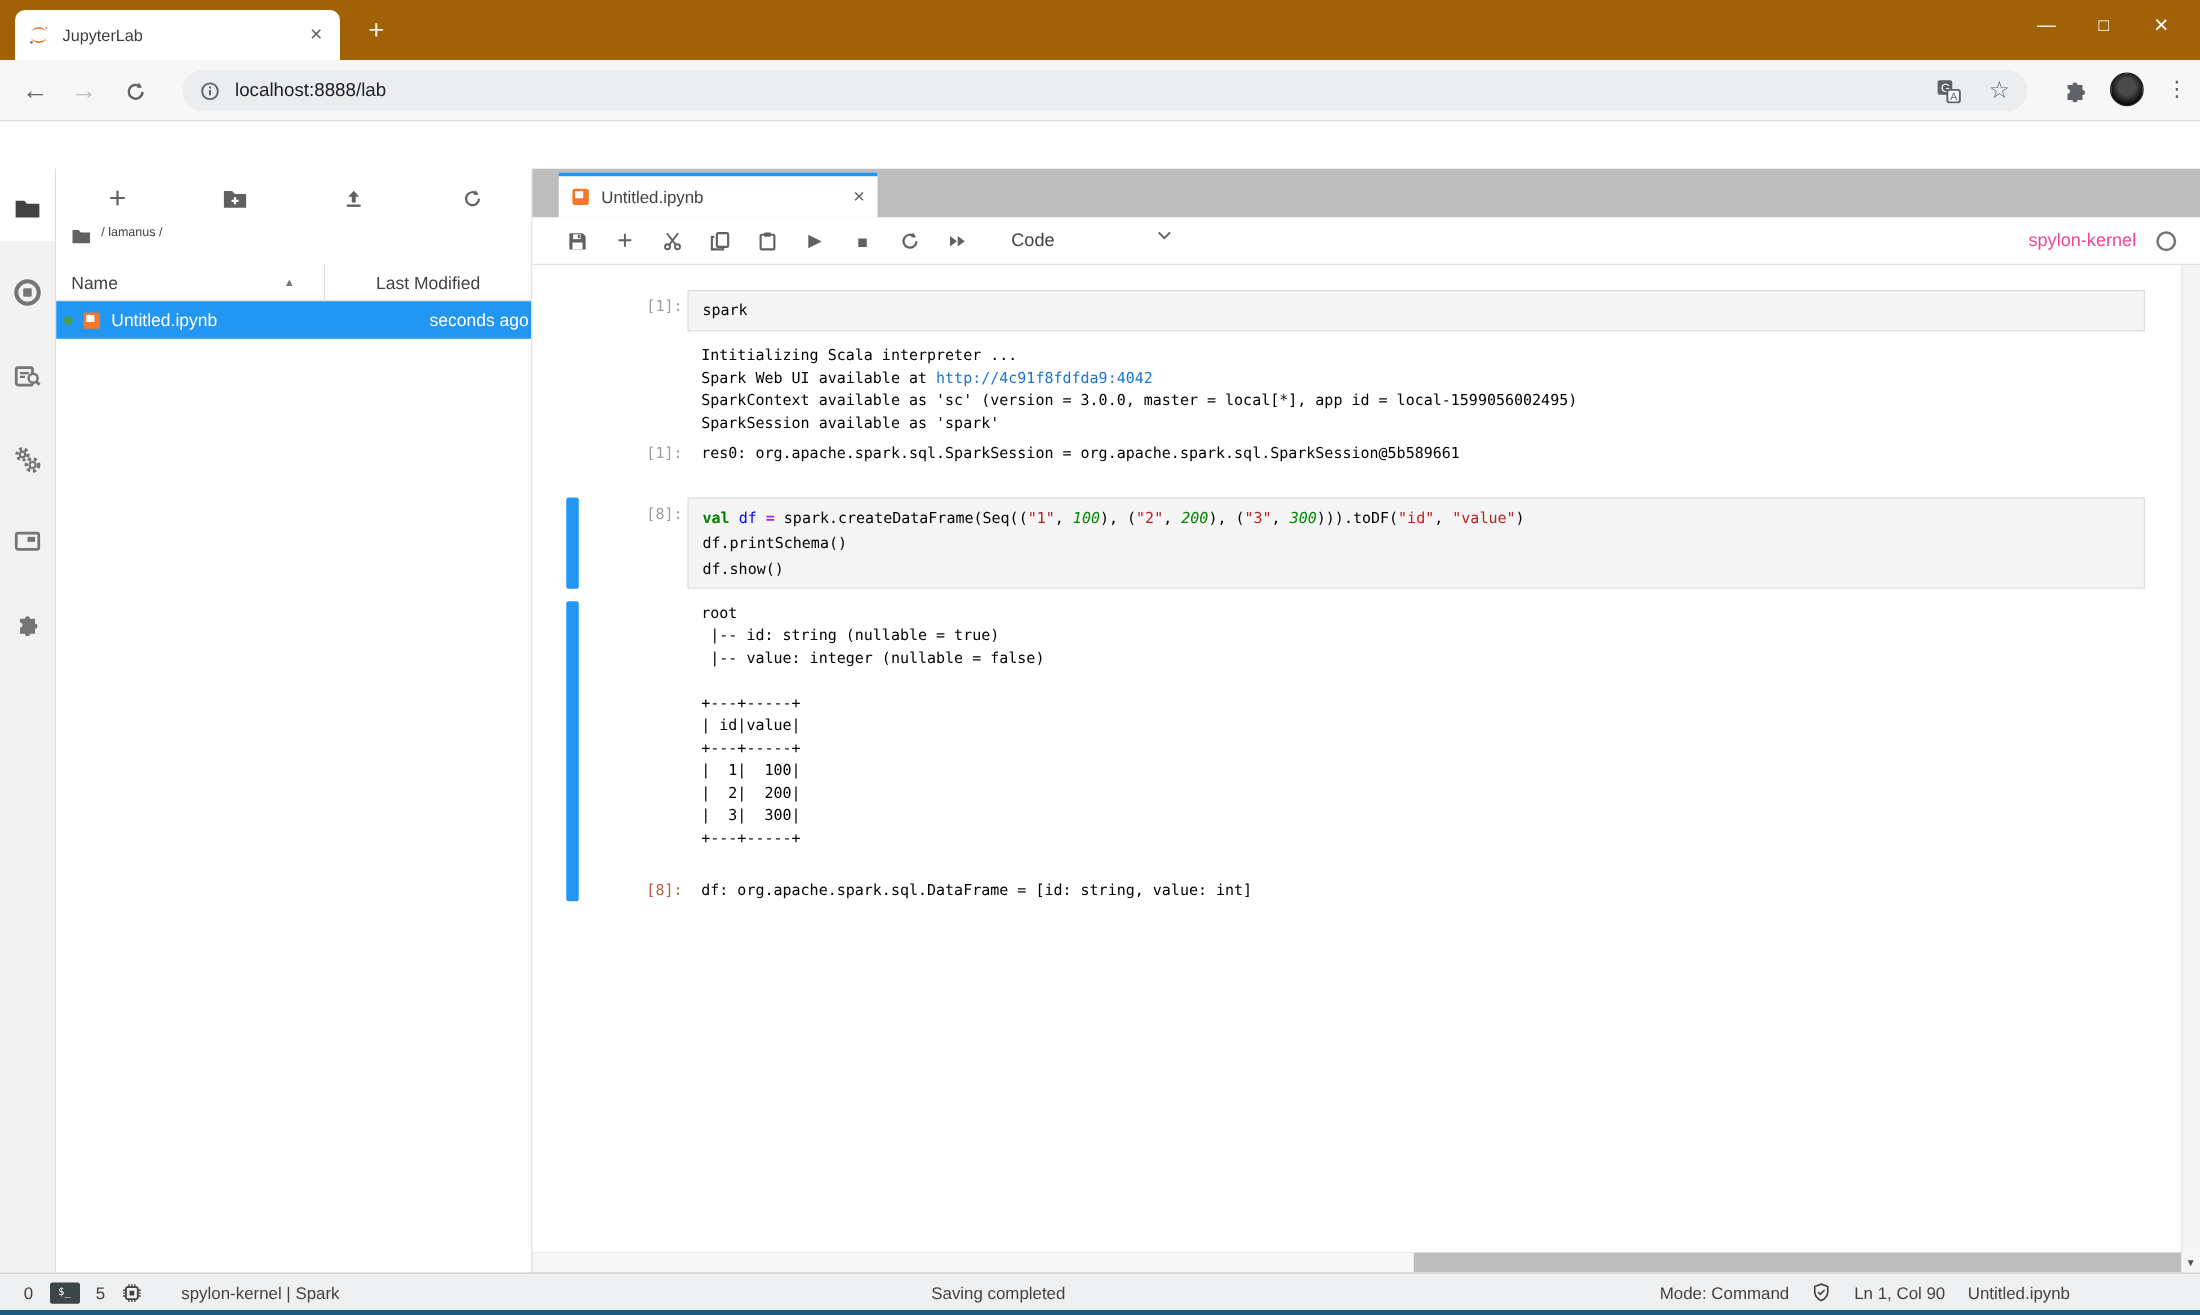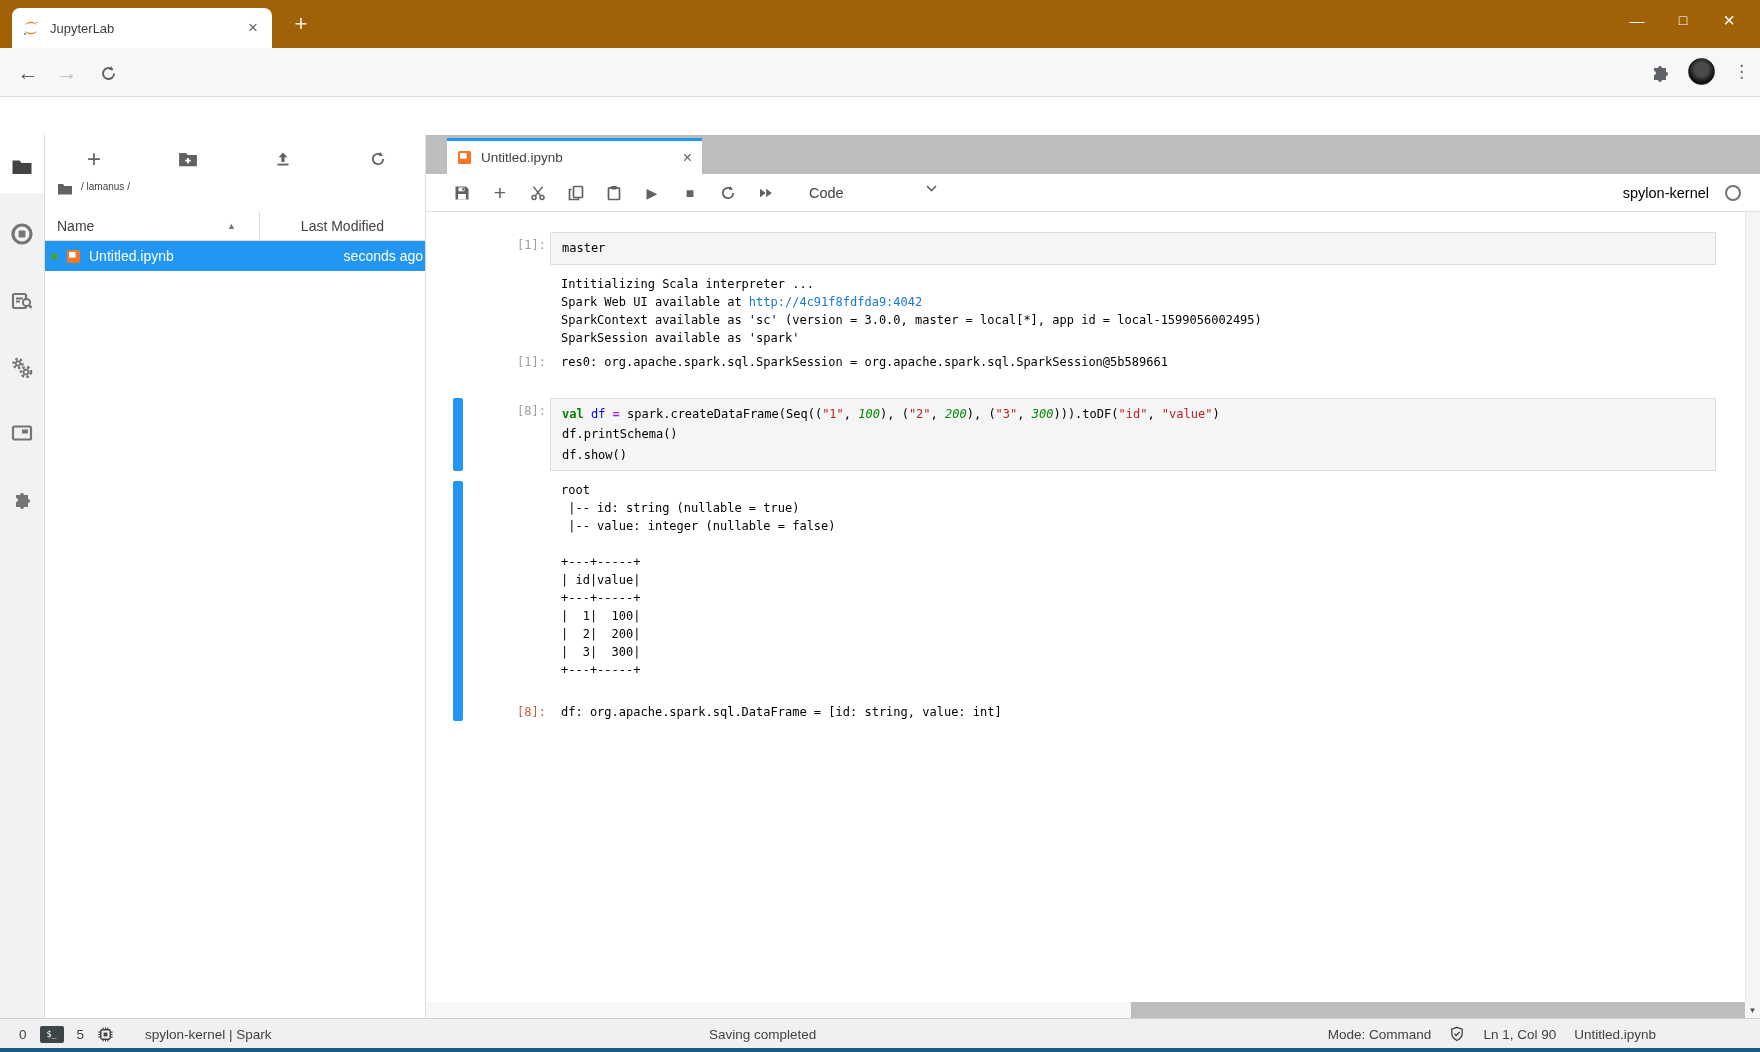--- a/index.html
+++ b/index.html
@@ -81,21 +81,21 @@
   .nb-tab .tab-close { font-size:16px; color:#5f6368; }
 
   .nb-toolbar { position:absolute; top:39px; left:0; width:1335px; height:38px; background:#fff;
     border-bottom:1px solid #e0e0e0; display:flex; align-items:center; padding-left:17px; }
   .tb-btn { width:38px; height:30px; display:flex; align-items:center; justify-content:center; flex:none; }
   .tb-glyph { font-size:14px; color:#616161; }
   .tb-plus { font-size:21px; color:#616161; font-weight:300; }
   .celltype { margin-left:24px; width:128px; display:flex; justify-content:space-between; align-items:flex-start;
     font-size:14.5px; color:#424242; }
   .kernel-zone { margin-left:auto; display:flex; align-items:center; gap:16px; padding-right:20px;
-    font-size:14.5px; color:#000000; }
+    font-size:14.5px; color:#ec4899; }
   .kernel-circle { width:16px; height:16px; border:2px solid #757575; border-radius:50%; }
 
   .nb-content { position:absolute; top:77px; left:0; width:1320px; height:790px; background:#fff;
     overflow:hidden; padding-top:20px; }
 
   
   .cell-row { display:flex; align-items:stretch; }
   .collapser { width:10px; margin-left:27px; flex:none; border-radius:2px; background:transparent; }
   .collapser.on { background:#2196f3; }
   .prompt { width:83px; flex:none; text-align:right; font-family:"DejaVu Sans Mono","Liberation Mono",monospace;
@@ -127,21 +127,21 @@
   .scroll-corner { position:absolute; right:0; bottom:0; width:15px; height:16px; background:#f5f5f6;
     display:flex; align-items:center; justify-content:center; font-size:8px; color:#505050; }
 
   
   .statusbar { position:absolute; top:1018px; left:0; width:1760px; height:30px; background:#eff0f1;
     border-top:1px solid #d0d0d0; font-size:13.5px; color:#424242; }
   .sb-left { position:absolute; left:19px; top:0; height:30px; display:flex; align-items:center; gap:13px; }
   .term-icon { width:24px; height:17px; background:#3c4649; border-radius:2px; color:#fff;
     font-family:"DejaVu Sans Mono",monospace; font-size:8.5px; display:flex; align-items:center; justify-content:center; }
   .sb-kernel { margin-left:18px; }
-  .sb-center { position:absolute; left:709px; top:0; height:30px; display:flex; align-items:center; }
+  .sb-center { position:absolute; left:745px; top:0; height:30px; display:flex; align-items:center; }
   .sb-right { position:absolute; right:104px; top:0; height:30px; display:flex; align-items:center; gap:18px; }
   .bottom-strip { position:absolute; top:1048px; left:0; width:1760px; height:4px; background:#1e5a82; }
 
   .i16 { width:16px; height:16px; } .i15 { width:15px; height:15px; } .i17 { width:17px; height:17px; }
   .i20 { width:20px; height:20px; } .i22 { width:22px; height:22px; }
 </style>
 </head>
 <body>
 
 <div class="window">
@@ -166,20 +166,37 @@
   </div>
 
   <div class="browser-toolbar">
     <div class="nav-btn nav-back">←</div>
     <div class="nav-btn nav-fwd">→</div>
     <div class="nav-btn nav-reload">
       <svg class="i17" viewBox="0 0 16 16">
         <path d="M13.2 8 A5.2 5.2 0 1 1 11.7 4.3" fill="none" stroke="#5f6368" stroke-width="1.8"></path>
         <polygon points="10.5,1 12.7,4.9 8.8,4.8" fill="#5f6368"></polygon>
       </svg>
+    </div>
+    <div class="omnibox">
+      <svg class="omni-info" viewBox="0 0 16 16">
+        <circle cx="8" cy="8" r="6.3" fill="none" stroke="#5f6368" stroke-width="1.5"></circle>
+        <rect x="7.2" y="7" width="1.6" height="4.2" fill="#5f6368"></rect>
+        <rect x="7.2" y="4.2" width="1.6" height="1.6" fill="#5f6368"></rect>
+      </svg>
+      <span class="omni-url">localhost:8888/lab</span>
+      <span class="omni-right">
+        <svg class="i20" viewBox="0 0 18 18">
+          <rect x="1" y="1" width="10.5" height="10.5" rx="1.5" fill="#5f6368"></rect>
+          <text x="3.4" y="9.6" font-size="8.5" fill="#fff" font-family="Liberation Sans, sans-serif">G</text>
+          <rect x="8" y="8" width="9" height="9" rx="1.5" fill="#fff" stroke="#5f6368" stroke-width="1.4"></rect>
+          <text x="10" y="15.4" font-size="7.5" fill="#5f6368" font-family="Liberation Sans, sans-serif">A</text>
+        </svg>
+        <span class="star">☆</span>
+      </span>
     </div>
     <div class="chrome-right">
       <svg class="i20" viewBox="0 0 20 20">
         <path d="M4 6 h4 a2 2 0 1 1 4 0 h4 v4 a2 2 0 1 1 0 4 v4 h-4 a2 2 0 1 1 -4 0 H4 v-5 a2 2 0 1 0 0-4 z" fill="#5f6368"></path>
       </svg>
       <div class="avatar"></div>
       <span class="dots">⋮</span>
     </div>
   </div>
 
@@ -342,21 +359,21 @@
           <span class="kernel-circle"></span>
         </div>
       </div>
 
       <div class="nb-content">
           <div class="cell">
             <div class="cell-row">
               <div class="collapser"></div>
               <div class="prompt in">[1]:</div>
               <div class="input-box">
-                <pre class="input-pre"><div class="code-line"><span class="tok-plain">master</span></div></pre>
+                <pre class="input-pre"><div class="code-line"><span class="tok-plain">spark</span></div></pre>
               </div>
             </div>
             <div class="cell-row outputs-row">
               <div class="collapser"></div>
               <div class="outputs">
                 <div class="output stream">
                   <div class="prompt out "></div>
                   <pre class="output-pre"><div class="code-line"><span class="tok-plain">Intitializing Scala interpreter ...</span></div><div class="code-line"><span class="tok-plain">Spark Web UI available at </span><span class="tok-link">http://4c91f8fdfda9:4042</span></div><div class="code-line"><span class="tok-plain">SparkContext available as 'sc' (version = 3.0.0, master = local[*], app id = local-1599056002495)</span></div><div class="code-line"><span class="tok-plain">SparkSession available as 'spark'</span></div></pre>
                 </div>
                 <div class="output result">

